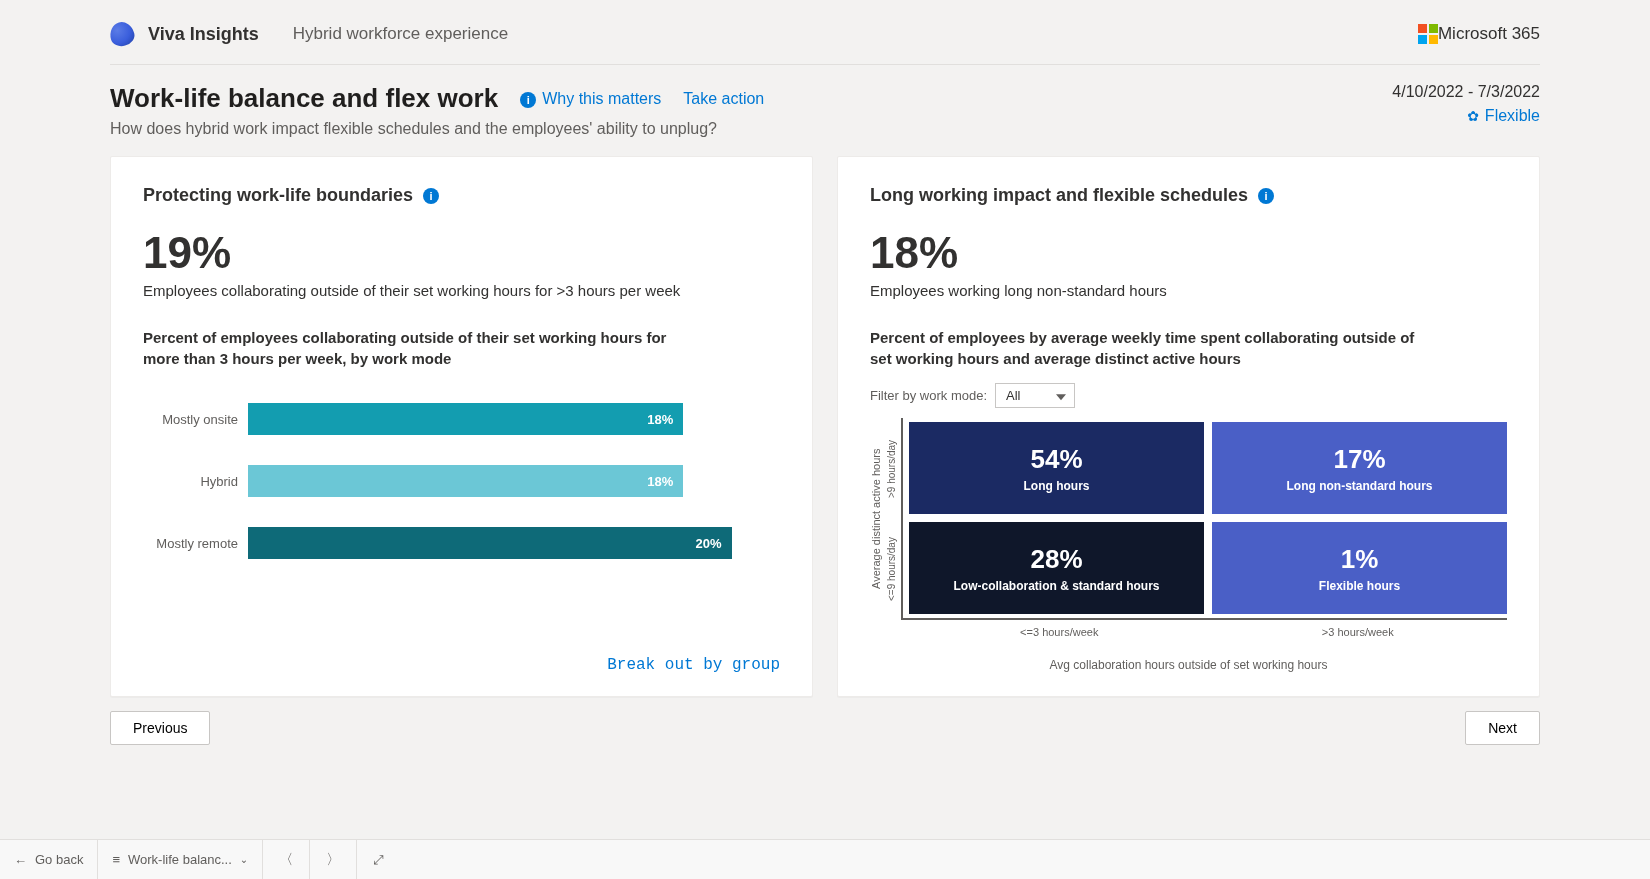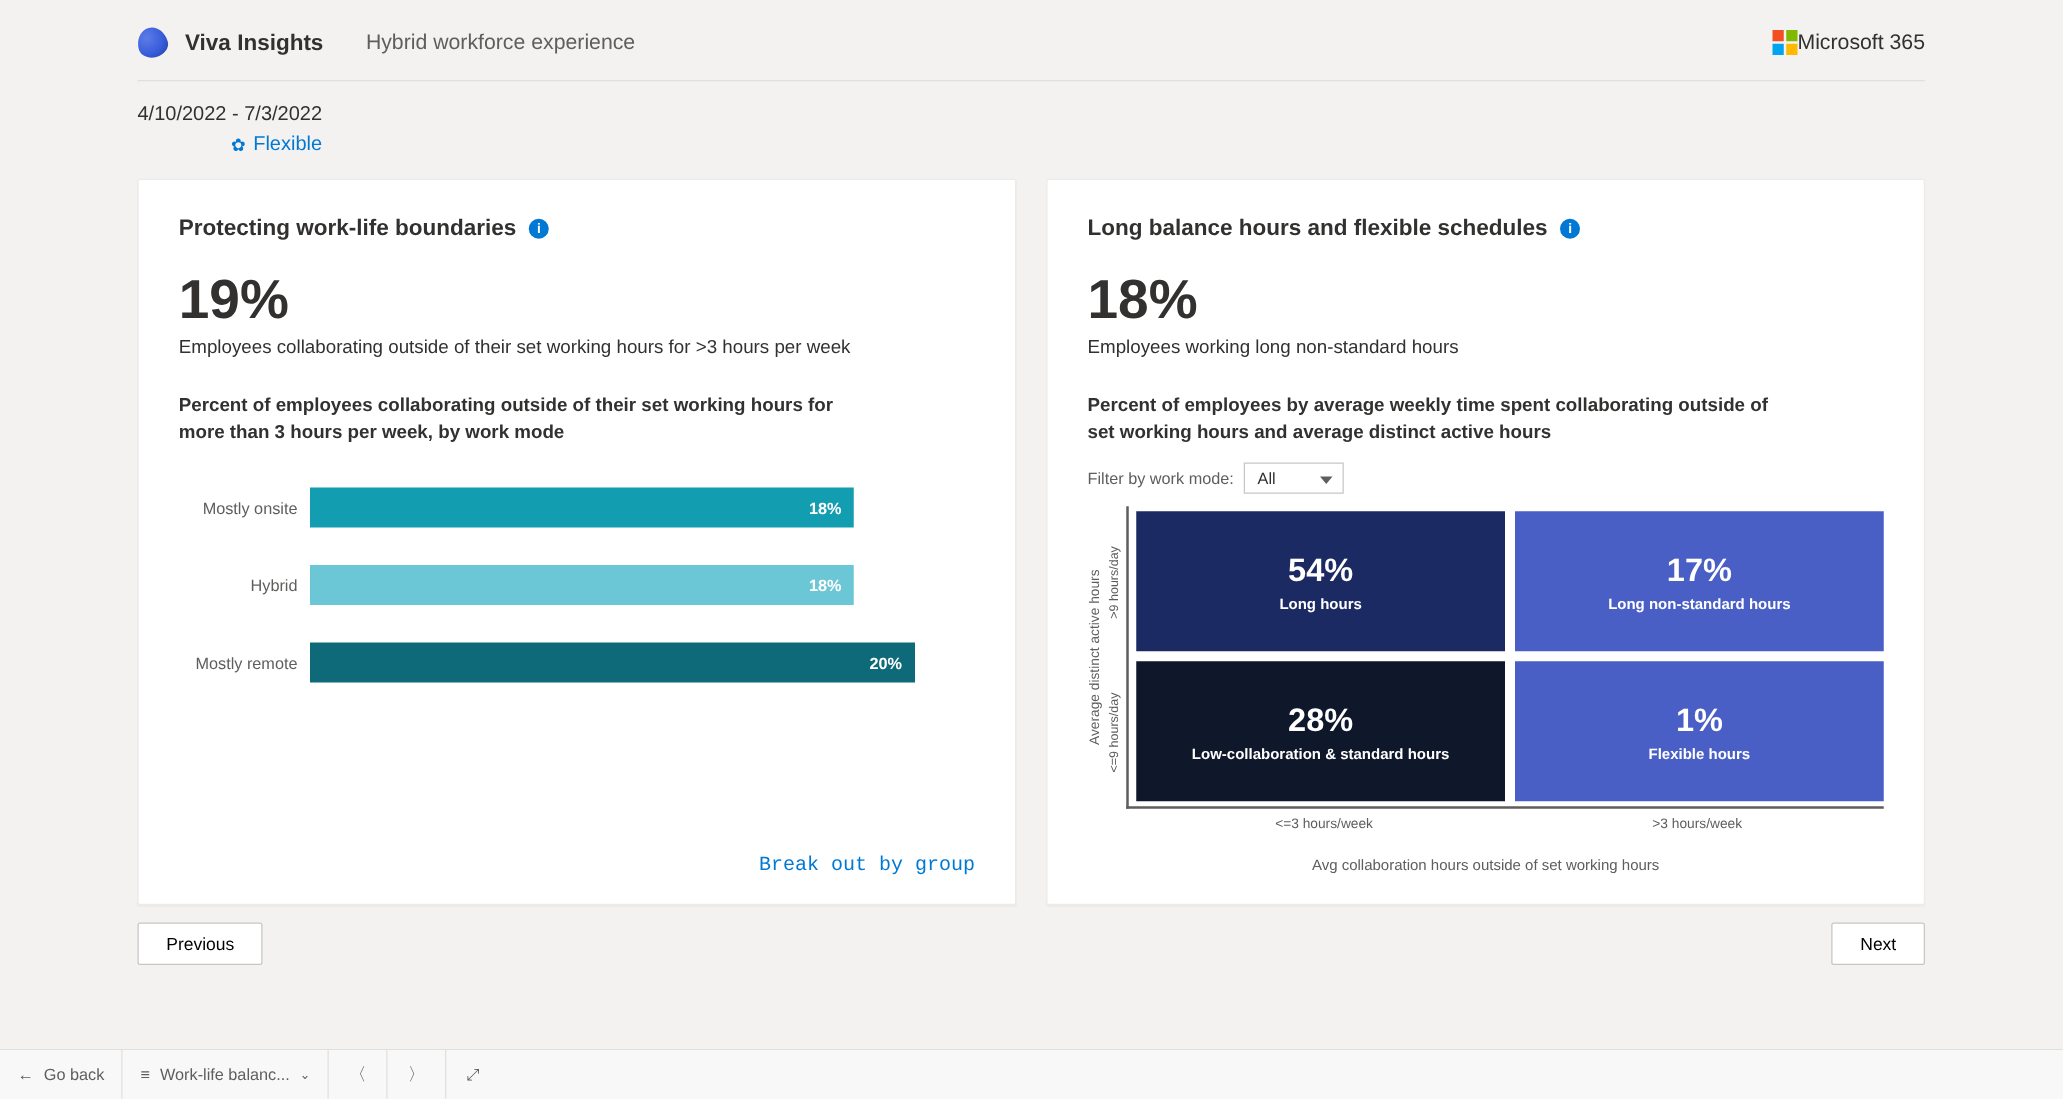--- a/index.html
+++ b/index.html
@@ -103,21 +103,21 @@
   }
   .y-ticks { display:flex; flex-direction:column; }
   .y-tick { writing-mode: vertical-rl; transform: rotate(180deg); font-size:10px; color:#605e5c; flex:1; text-align:center; padding:0 4px;}
   .quad-grid {
     flex:1; display:grid; grid-template-columns:1fr 1fr; grid-template-rows:1fr 1fr; gap:8px;
     border-left:2px solid #605e5c; border-bottom:2px solid #605e5c;
     padding:4px 0 4px 6px;
   }
   .quad {
     display:flex; flex-direction:column; align-items:center; justify-content:center;
-    color:#fff; height:112px;
+    color:#fff; height:92px;
   }
   .quad-pct { font-size:26px; font-weight:700; }
   .quad-label { font-size:12px; font-weight:600; margin-top:4px; text-align:center;}
   .x-ticks { display:flex; margin-left:26px; }
   .x-tick { flex:1; text-align:center; font-size:11px; color:#605e5c; padding-top:6px;}
   .x-axis-label { text-align:center; font-size:12px; color:#605e5c; margin-top:20px;}
 
   .pagination {
     display:flex; justify-content:space-between; margin-top:14px; padding-bottom:14px;
   }
@@ -158,20 +158,30 @@
           <span></span>
           <span></span>
           <span></span>
           <span></span>
         </div>
       <div class="ms365-text">Microsoft 365</div>
     </div>
   </div>
 
   <div class="page-title-row">
+    <div class="title-block">
+      <div class="title-line">
+        <div class="page-title">Work-life balance and flex work</div>
+        <span class="link">
+          <span class="info-icon">i</span><span>Why this matters</span>
+        </span>
+        <span class="link">Take action</span>
+      </div>
+      <div class="subtitle">How does hybrid work impact flexible schedules and the employees' ability to unplug?</div>
+    </div>
     <div class="right-meta">
       <div class="date-range">4/10/2022 - 7/3/2022</div>
       <div class="settings">
         <span class="gear">✿</span>
         <span>Flexible</span>
       </div>
     </div>
   </div>
 
   <div class="cards">
@@ -204,21 +214,21 @@
               <div class="bar-fill" style="width: 90.9091%; background: rgb(14, 106, 120);">20%</div>
             </div>
           </div>
         </div>
 
       <div class="break-link">Break out by group</div>
     </div>
 
     <div class="card">
       <div class="card-title">
-        <span>Long balance hours and flexible schedules</span>
+        <span>Long working impact and flexible schedules</span>
         <span class="info-icon">i</span>
       </div>
       <div class="big-pct">18%</div>
       <div class="pct-desc">Employees working long non-standard hours</div>
       <div class="section-desc">Percent of employees by average weekly time spent collaborating outside of set working hours and average distinct active hours</div>
 
       <div class="filter-row">
         <span class="filter-label">Filter by work mode:</span>
         <div class="filter-select">All</div>
       </div>

